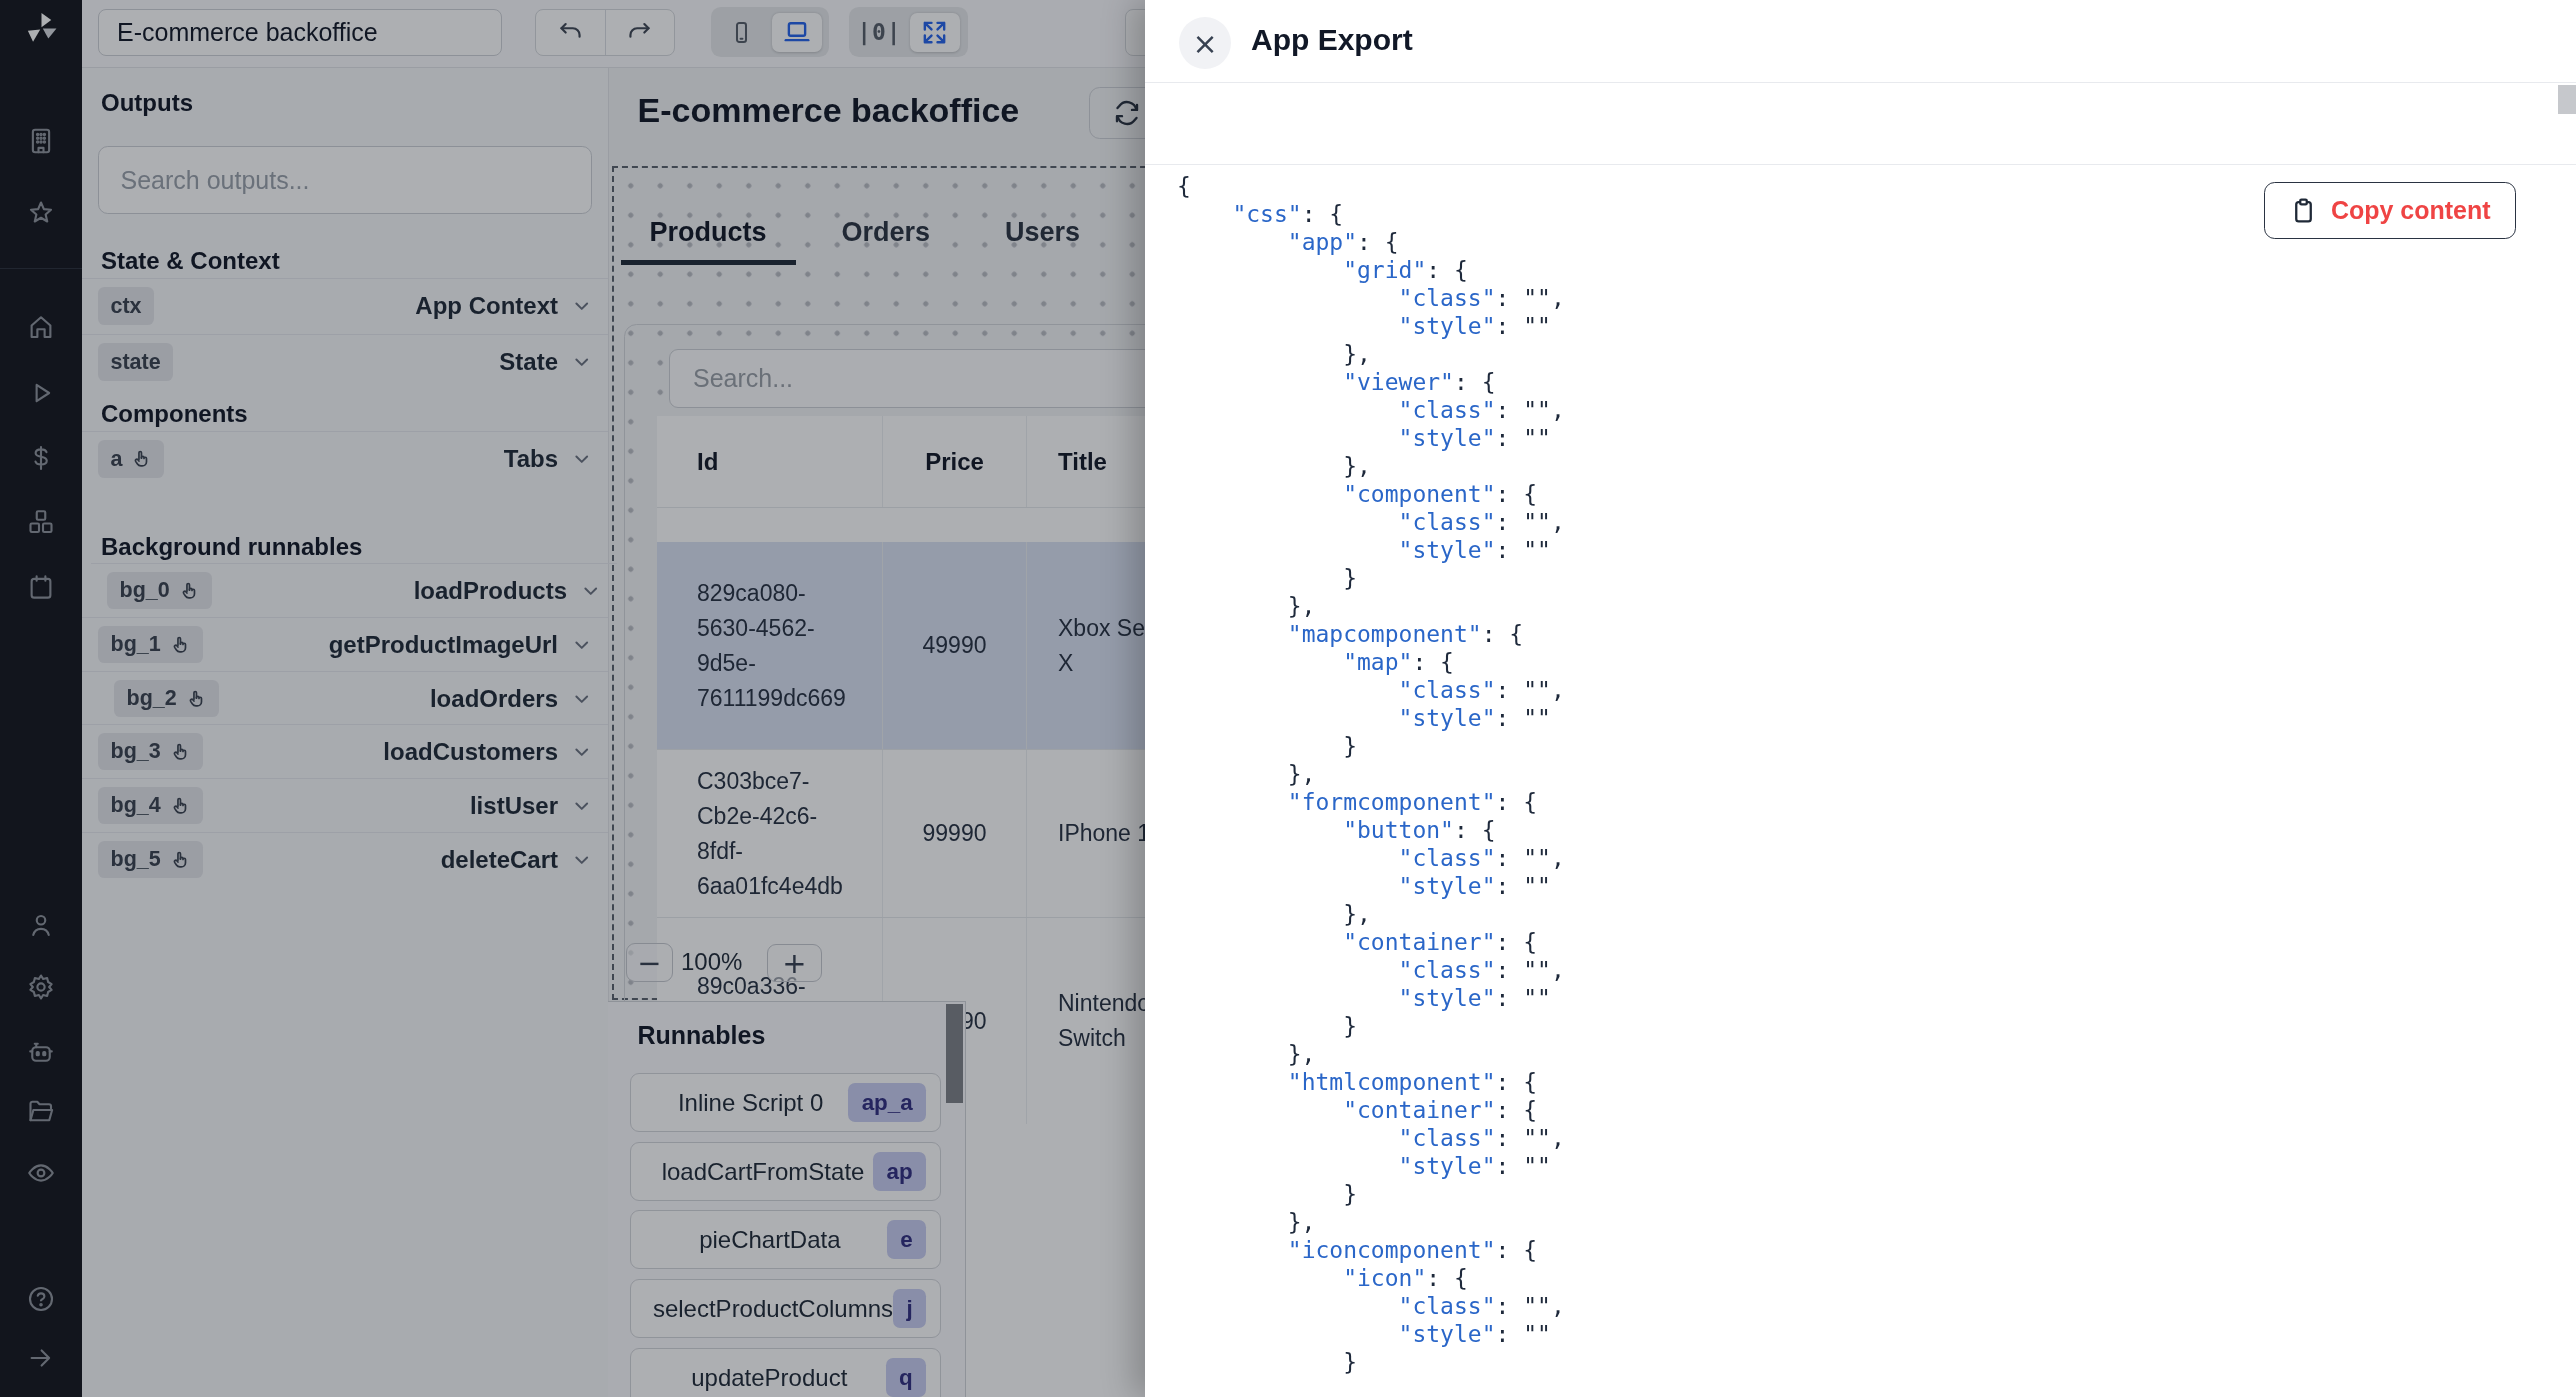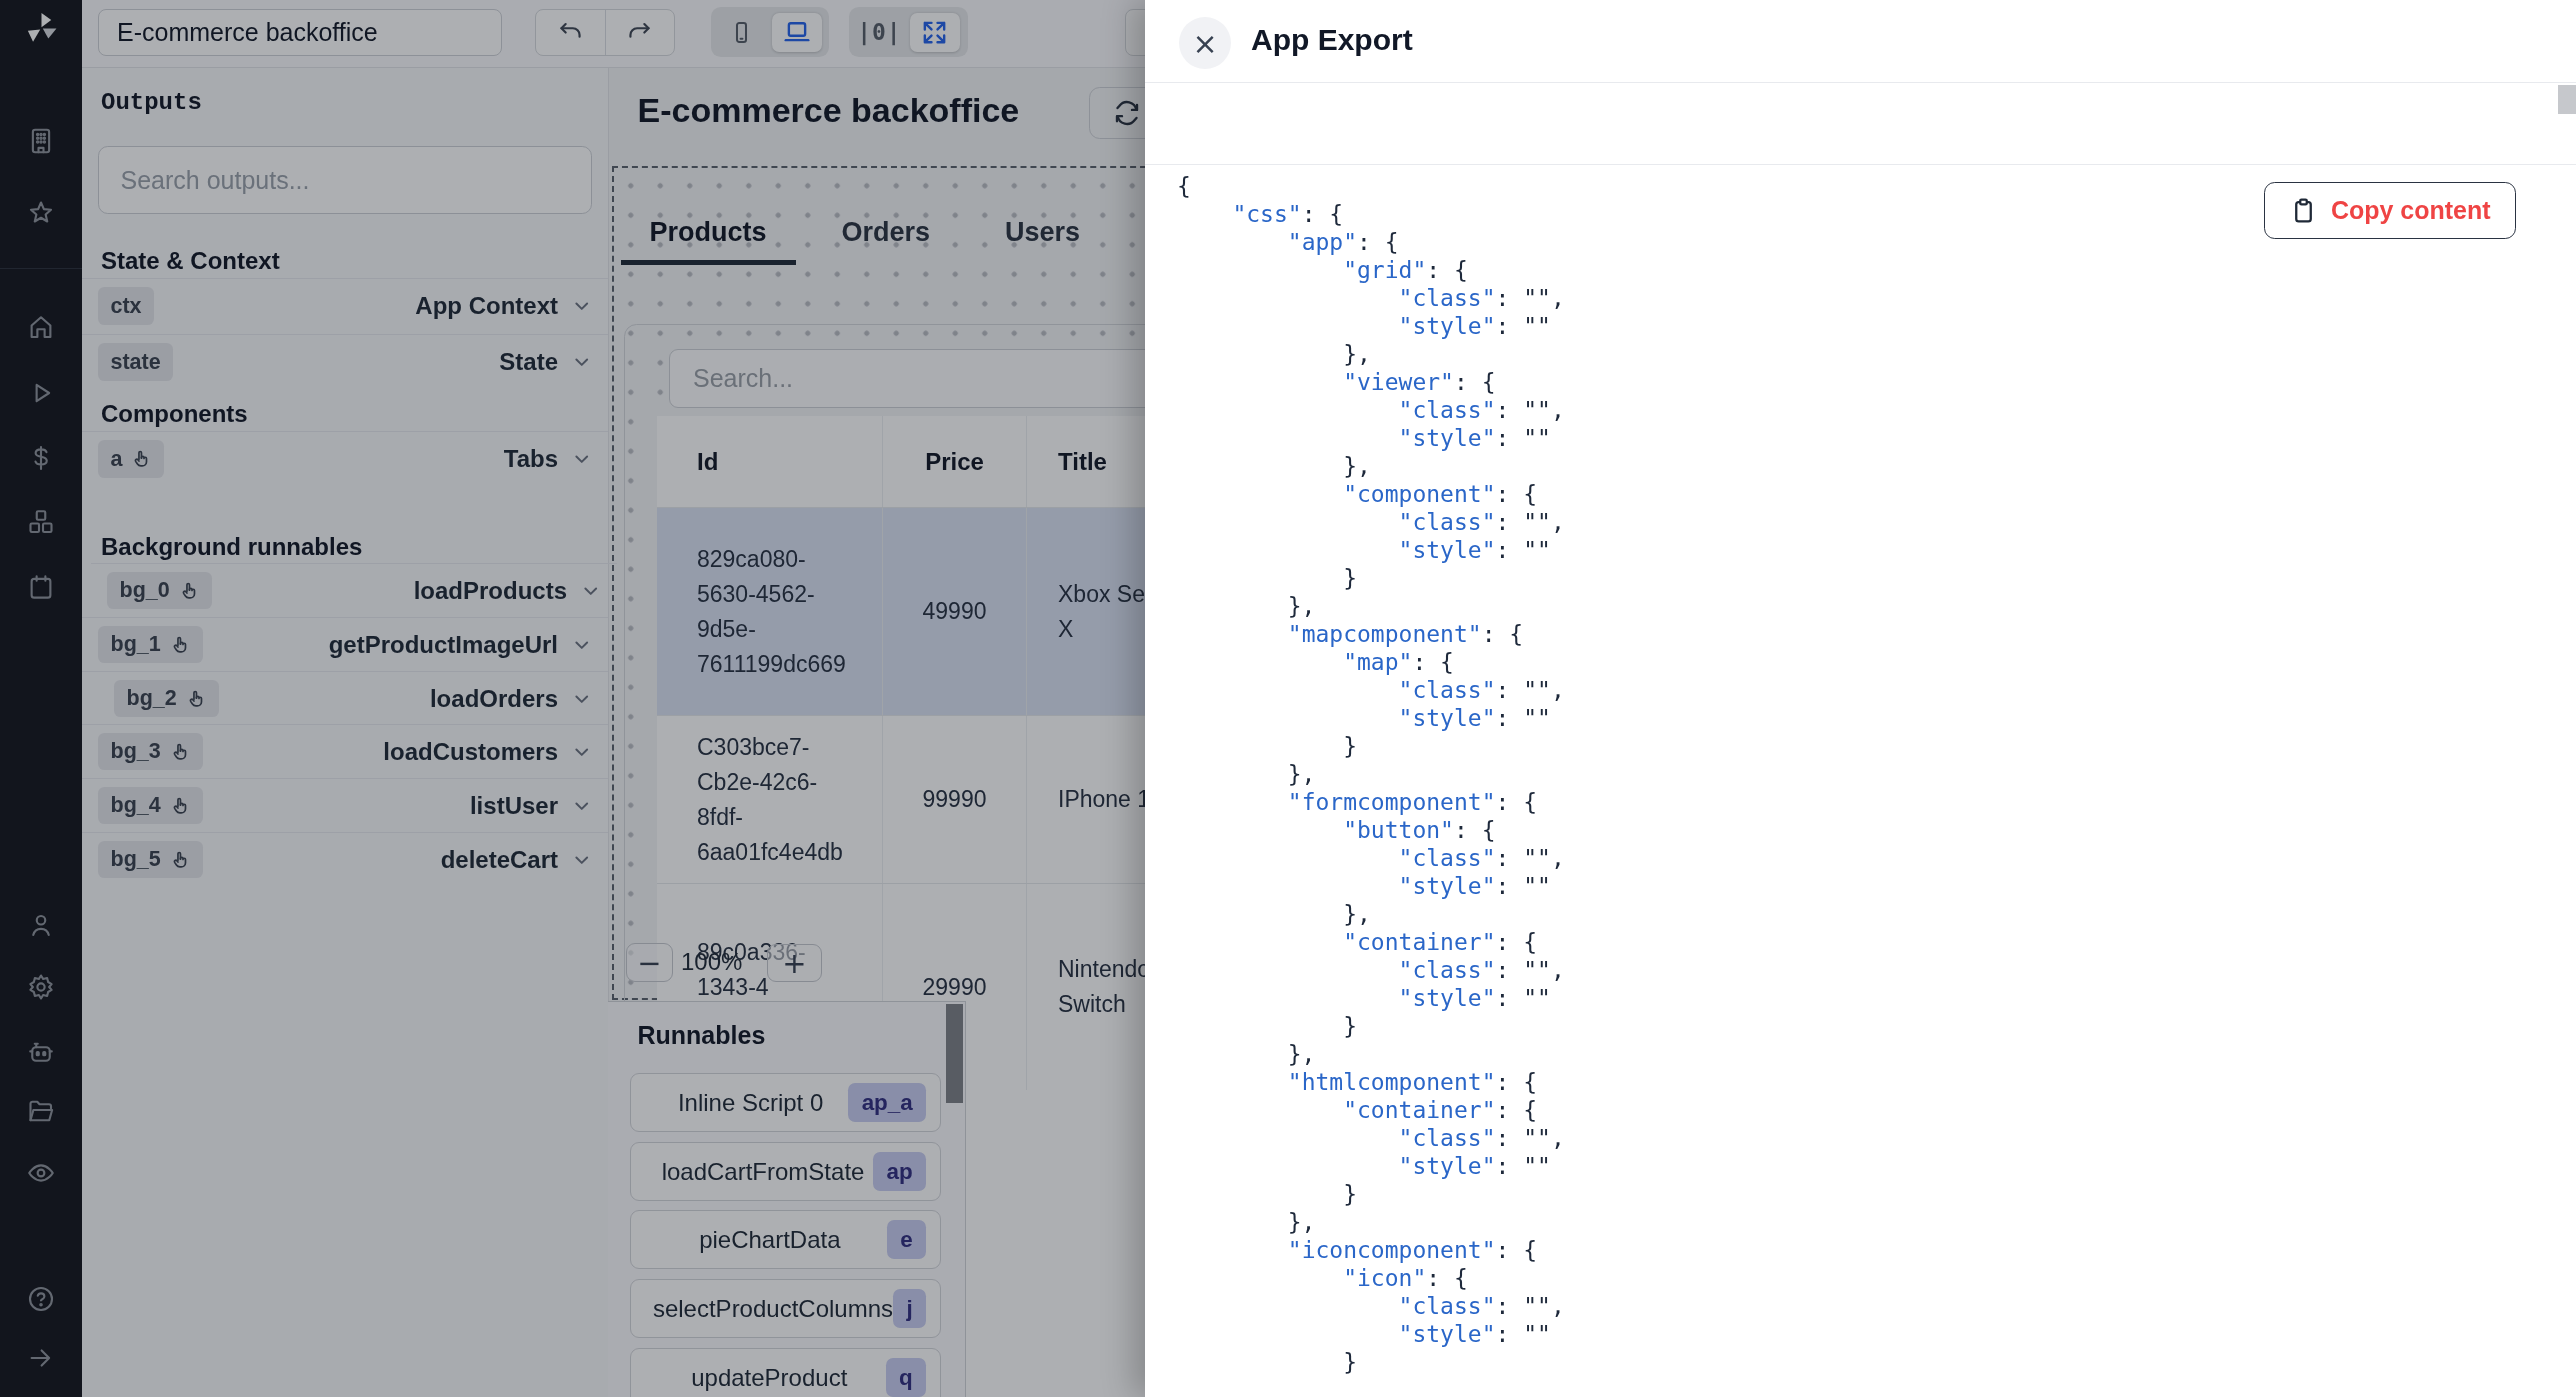--- a/index.html
+++ b/index.html
@@ -57,21 +57,21 @@
   .tbl{position:absolute;left:49px;top:349px;width:626px;height:981px;background:#fff;}
   .trow{display:flex;width:100%;box-sizing:border-box;border-bottom:1.3px solid #e6e8ec;}
   .tcell{box-sizing:border-box;display:flex;flex-direction:column;justify-content:center;}
   .c-id{width:225px;padding-left:40px;}
   .c-price{width:144px;border-left:1.3px solid #eceef2;align-items:center;}
   .c-title{width:257px;border-left:1.3px solid #eceef2;padding-left:31px;}
   .thead .tcell{font:700 24px "Liberation Sans",sans-serif;color:#111827;}
   .thead .c-price{align-items:center;}
   .tbody-cell{font:400 23px "Liberation Sans",sans-serif;color:#273142;line-height:35px;}
   .title-wrap{width:143px;}
-  .row-selected{background:#dbe2f3;}
+  .row-selected{background:#dbe2f3;margin-top:34px;}
   .zoom-btn{position:absolute;border:1.3px solid #c6c9cf;border-radius:9px;background:rgba(252,252,253,.55);
     display:flex;align-items:center;justify-content:center;font:400 29px "DejaVu Sans",sans-serif;color:#374151;box-sizing:border-box;}
   #zoom-level{position:absolute;font:400 24px "Liberation Sans",sans-serif;color:#1f2937;}
 
   
   #runnables{left:608px;top:1001px;width:358px;height:508px;background:#fbfbfd;border-top:1.3px solid #d2d5da;border-right:1.3px solid #d2d5da;z-index:8;box-sizing:border-box;text-align:center;}
   #runnables .panel-h{top:19px;left:29.5px;font-size:25px;}
   .ritem{position:absolute;left:22.4px;width:311px;height:59px;border:1.3px solid #d4d6db;border-radius:9px;background:#fff;
     display:flex;align-items:center;box-sizing:border-box;padding:0 14.3px 0 21.5px;}
   .ritem .rlabel{font:400 24px "Liberation Sans",sans-serif;color:#1f2937;flex:1;}
@@ -285,21 +285,21 @@
           <svg width="29" height="29" viewBox="0 0 24 24" fill="none" stroke="currentColor" stroke-width="2" stroke-linecap="round" stroke-linejoin="round">
               <path d="M14.5 4H20v5.5M20 4l-5.5 5.5M9.5 4H4v5.5M4 4l5.5 5.5M14.5 20H20v-5.5M20 20l-5.5-5.5M9.5 20H4v-5.5M4 20l5.5-5.5"></path>
             </svg>
         </span>
       </div>
     </div>
     <div class="tb-group" style="left:1043px;width:63px;"></div>
   </div>
 
   <div id="left-panel" class="abs">
-    <div class="panel-h" style="top:21.5px;font-family:Liberation Mono, monospace;">Outputs</div>
+    <div class="panel-h" style="top:21.5px;">Outputs</div>
     <input id="outputs-search" type="text" placeholder="Search outputs..." style="">
     <div class="panel-h" style="top:180px;">State &amp; Context</div>
     <div id="state-context-rows">
         <div class="prow" style="top: 211px; height: 55px; justify-content: center;">
           <span class="pbadge">ctx</span>
           <span class="spacer"></span>
           <span class="plabel">App Context</span>
           <span class="chev">
             <svg width="21.5" height="21.5" viewBox="0 0 24 24" fill="none" stroke="currentColor" stroke-width="2.2" stroke-linecap="round" stroke-linejoin="round">
               <polyline points="6 9.5 12 15.5 18 9.5"></polyline>

